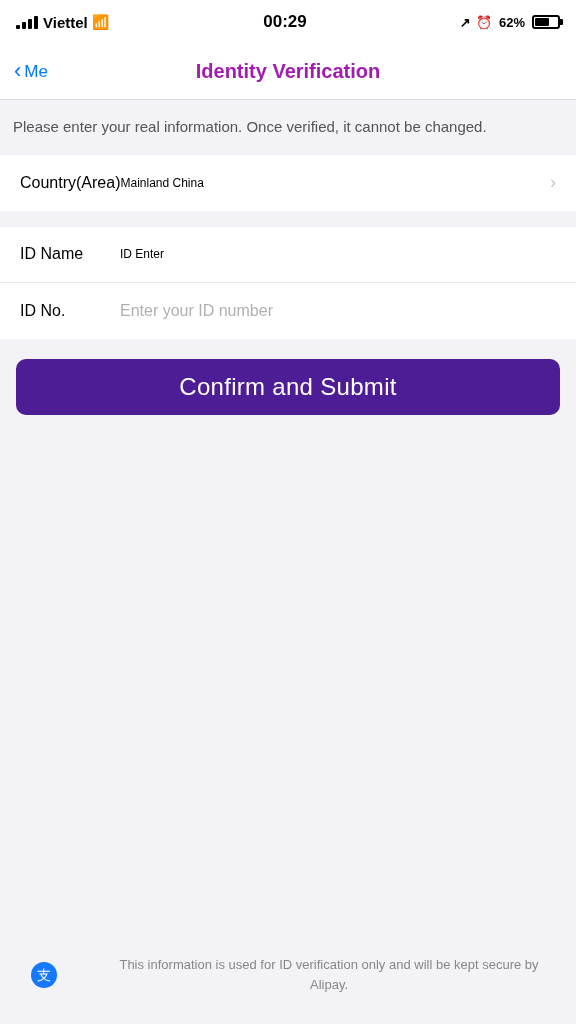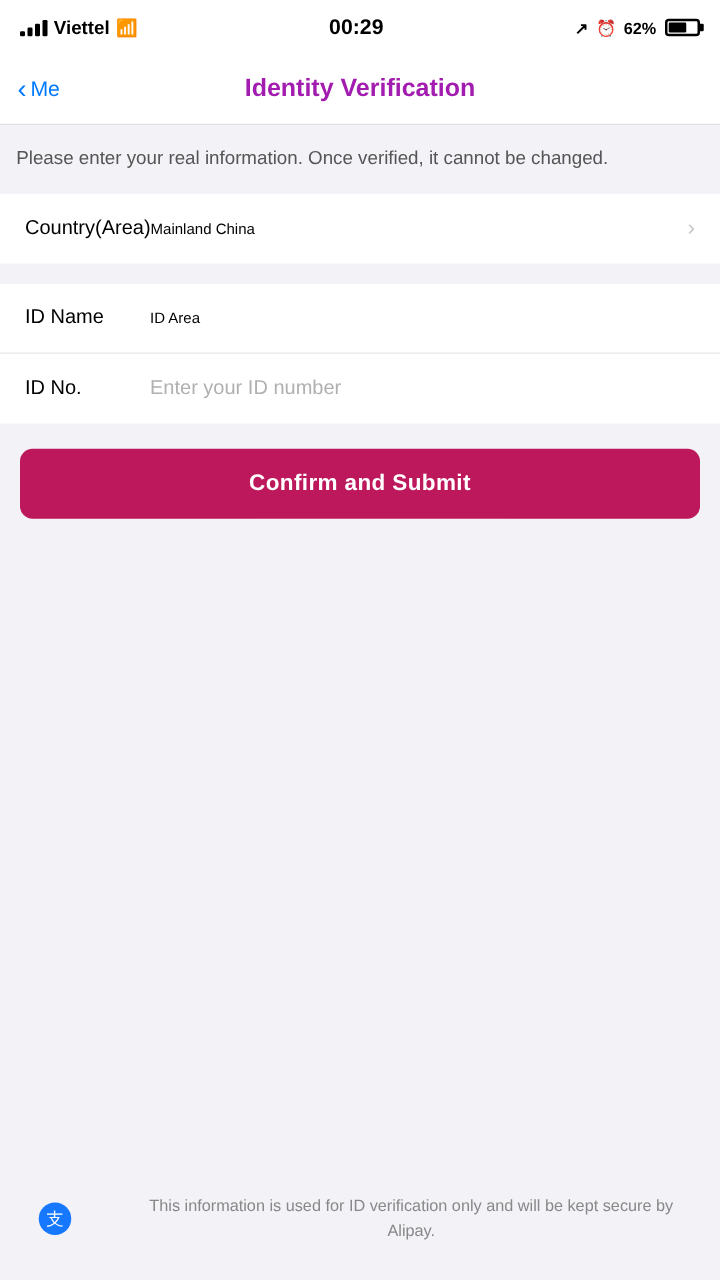--- a/index.html
+++ b/index.html
@@ -185,28 +185,27 @@
     }
 
     
     .submit-section {
       padding: 20px 16px;
       background: #f2f2f7;
     }
     .submit-btn {
       width: 100%;
       height: 56px;
-      background: #be185d;
+      background: #4c1d95;
       border: none;
       border-radius: 10px;
-      font-size: 18px;
+      font-size: 24px;
       color: #fff;
       cursor: pointer;
       letter-spacing: 0.3px;
-      font-weight: bold;
     }
 
     
     .footer {
       position: absolute;
       bottom: 30px;
       left: 0;
       right: 0;
       display: flex;
       align-items: center;
@@ -279,21 +278,21 @@
       <span class="form-value">Mainland China</span>
       <span class="form-chevron">›</span>
     </div>
   </div>
 
   <div class="section-divider"></div>
 
   <div class="form-section">
     <div class="form-row">
       <span class="form-label">ID Name</span>
-      <span class="form-value">ID Area</span>
+      <span class="form-value">ID Enter</span>
     </div>
     <div class="form-row">
       <span class="form-label">ID No.</span>
       <input class="form-input" type="text" placeholder="Enter your ID number" style="">
     </div>
   </div>
 
   <div class="submit-section">
     <button class="submit-btn">Confirm and Submit</button>
   </div>

